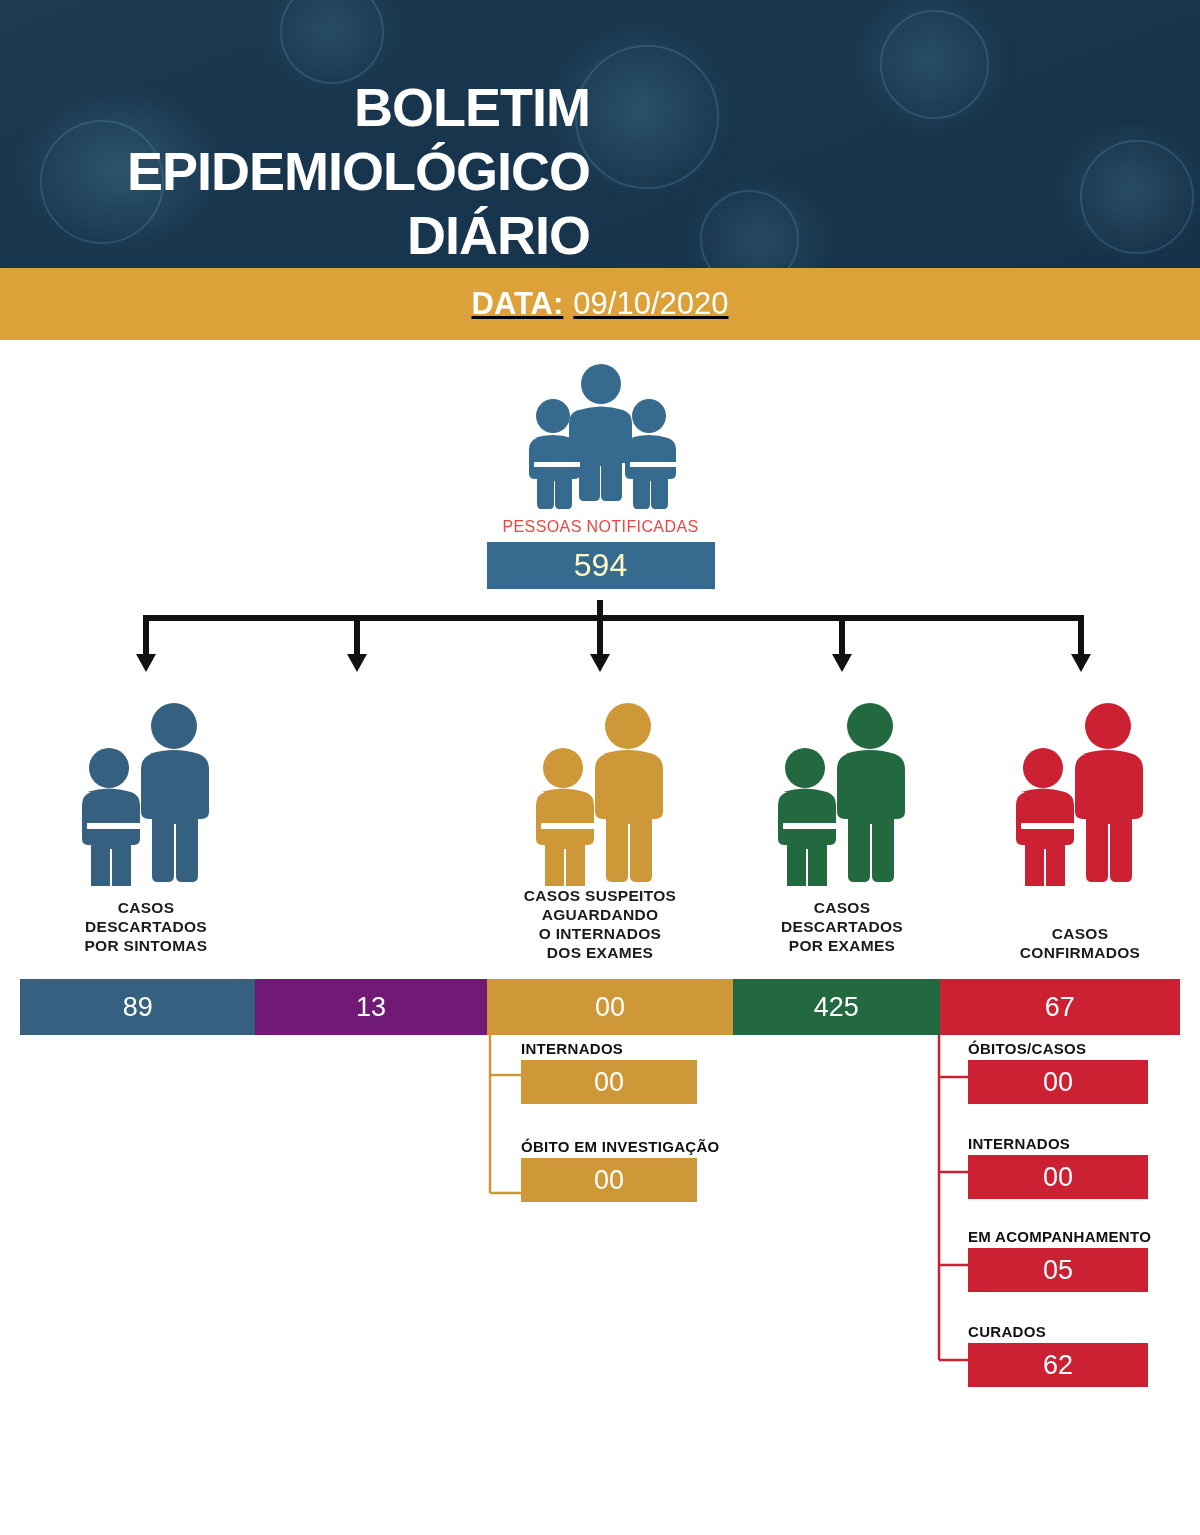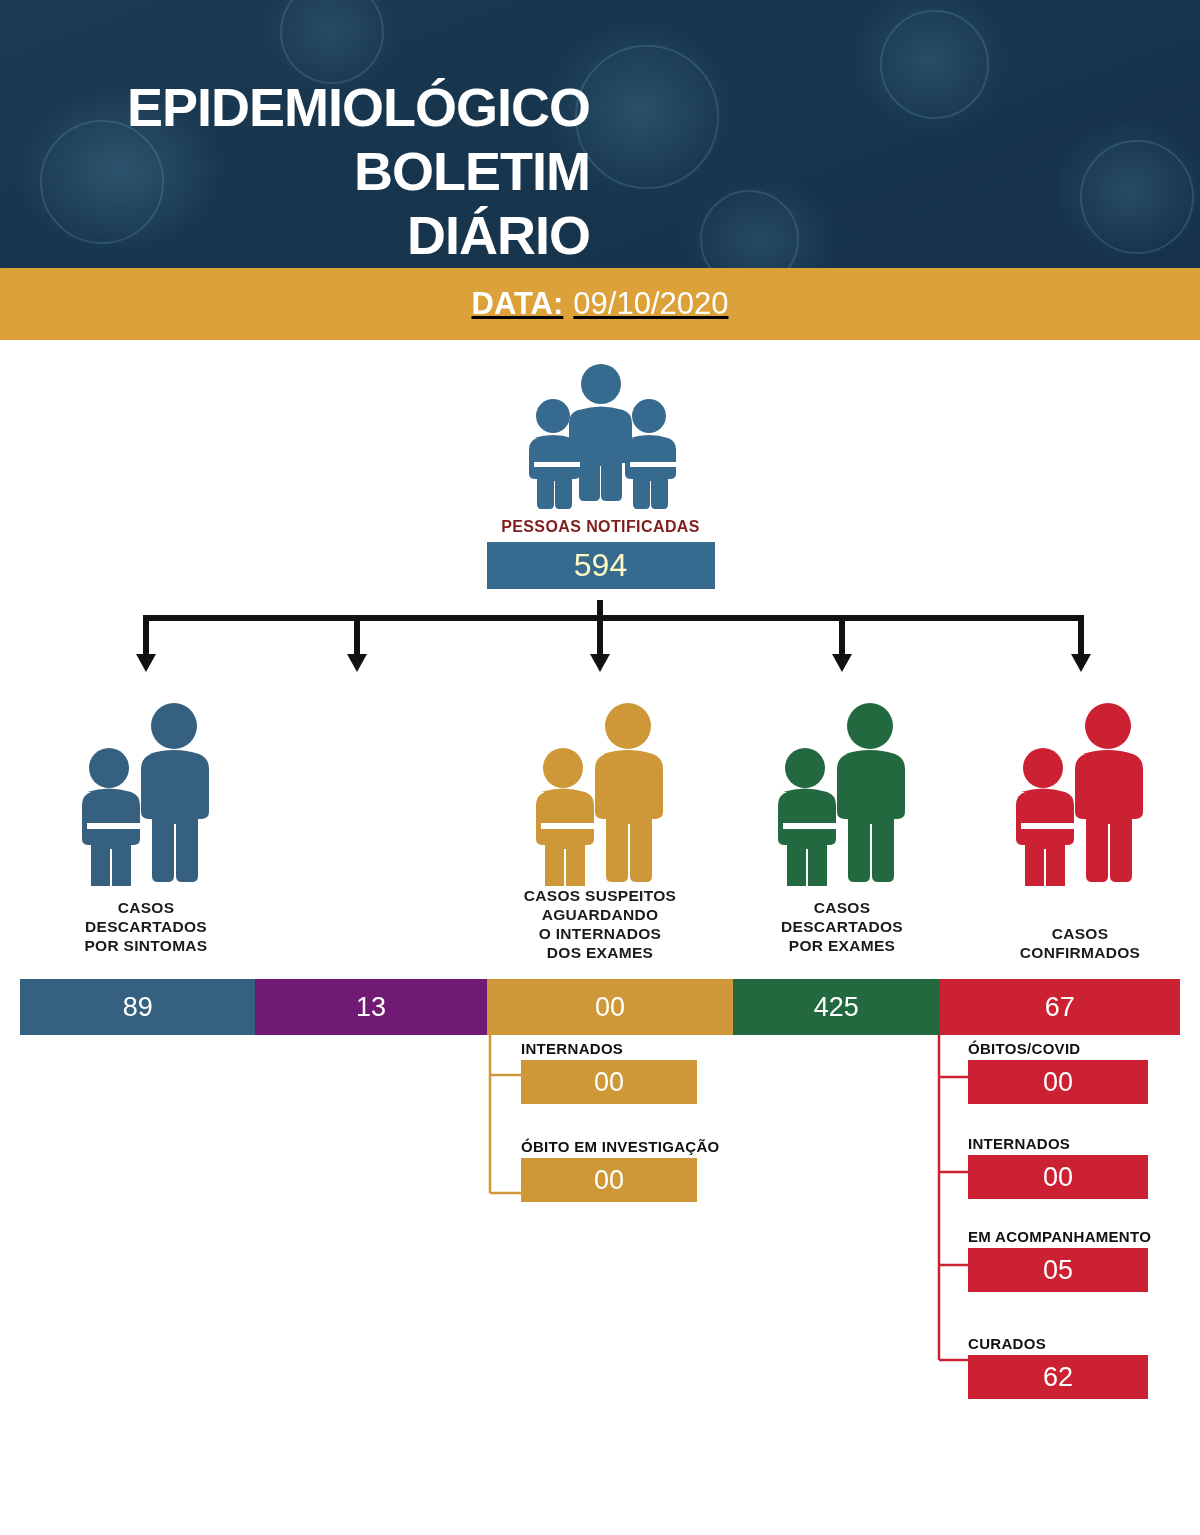--- a/index.html
+++ b/index.html
@@ -107,23 +107,23 @@
 
   
   .top-node {
     position: absolute;
     left: 478px; top: 362px;
     width: 245px;
     text-align: center;
   }
   .top-node .icon-wrap { height: 150px; display:flex; align-items:flex-end; justify-content:center; }
   .top-node .caption {
-    color: #7f1d1d;
+    color: #ef4444;
     font-size: 16px;
-    font-weight: bold;
+    font-weight: normal;
     letter-spacing: 0.4px;
     margin-top: 6px;
   }
   .top-node .value-box {
     margin: 6px auto 0;
     width: 228px;
     height: 47px;
     background: #366b8f;
     color: #fef9c3;
     font-size: 32px;
@@ -213,22 +213,22 @@
 <div class="header">
   <div class="virus-deco" style="left:40px;  top:120px; width:120px; height:120px;"></div>
   <div class="virus-deco" style="left:575px; top:45px;  width:140px; height:140px;"></div>
   <div class="virus-deco" style="left:880px; top:10px;  width:105px; height:105px;"></div>
   <div class="virus-deco" style="left:1080px;top:140px; width:110px; height:110px;"></div>
   <div class="virus-deco" style="left:700px; top:190px; width:95px;  height:95px;"></div>
   <div class="virus-deco" style="left:280px; top:-20px; width:100px; height:100px;"></div>
 
 
   <div class="title-block">
+    <div>BOLETIM</div>
     <div>EPIDEMIOLÓGICO</div>
-    <div>BOLETIM</div>
     <div>DIÁRIO</div>
   </div>
 
 </div>
 
 <div class="data-banner">
   <span class="label">DATA:</span>
   <span class="value">09/10/2020</span>
 </div>
 
@@ -385,32 +385,32 @@
   <svg style="position:absolute; left:0; top:0;" width="45" height="345" viewBox="0 0 45 345" aria-hidden="true">
     <g stroke="#cc2033" stroke-width="2.5" fill="none">
       <line x1="3" y1="0" x2="3" y2="325"></line>
       <line x1="3" y1="42" x2="34" y2="42"></line>
       <line x1="3" y1="137" x2="34" y2="137"></line>
       <line x1="3" y1="230" x2="34" y2="230"></line>
       <line x1="3" y1="325" x2="34" y2="325"></line>
     </g>
   </svg>
   <div class="sub-item" style="position:absolute; left:32px; top:5px; width:180px;">
-    <div class="sub-label">ÓBITOS/COVID</div>
+    <div class="sub-label">ÓBITOS/CASOS</div>
     <div class="sub-box" style="background:#cc2033;">00</div>
   </div>
   <div class="sub-item" style="position:absolute; left:32px; top:100px; width:180px;">
     <div class="sub-label">INTERNADOS</div>
     <div class="sub-box" style="background:#cc2033;">00</div>
   </div>
   <div class="sub-item" style="position:absolute; left:32px; top:193px; width:180px;">
     <div class="sub-label">EM ACOMPANHAMENTO</div>
     <div class="sub-box" style="background:#cc2033;">05</div>
   </div>
-  <div class="sub-item" style="position:absolute; left:32px; top:300px; width:180px;">
+  <div class="sub-item" style="position:absolute; left:32px; top:288px; width:180px;">
     <div class="sub-label">CURADOS</div>
     <div class="sub-box" style="background:#cc2033;">62</div>
   </div>
 </div>
 
 <div class="footer">
 
   
 
   

